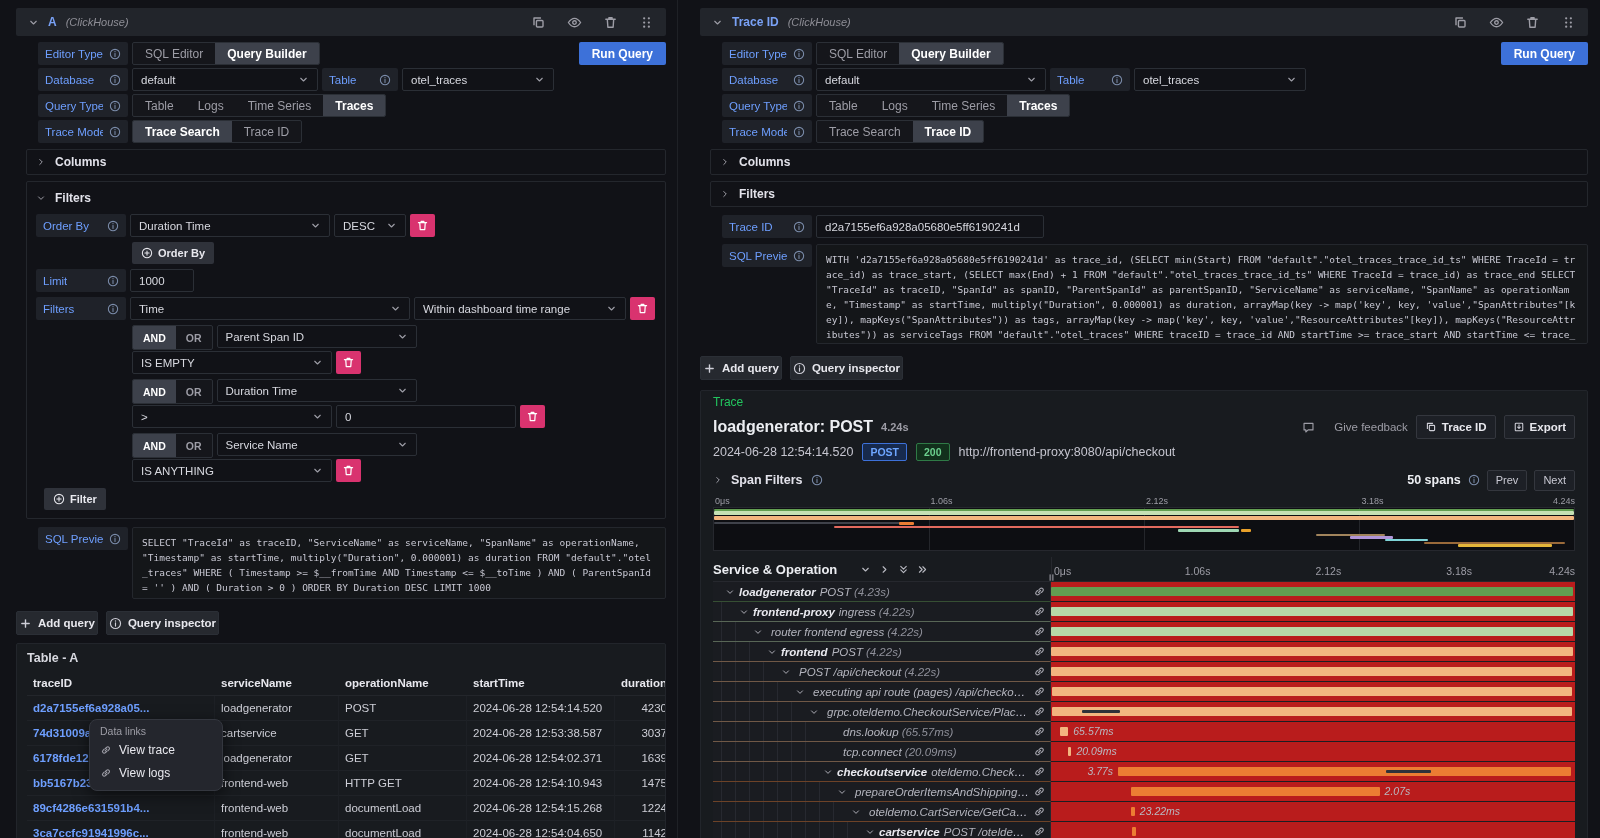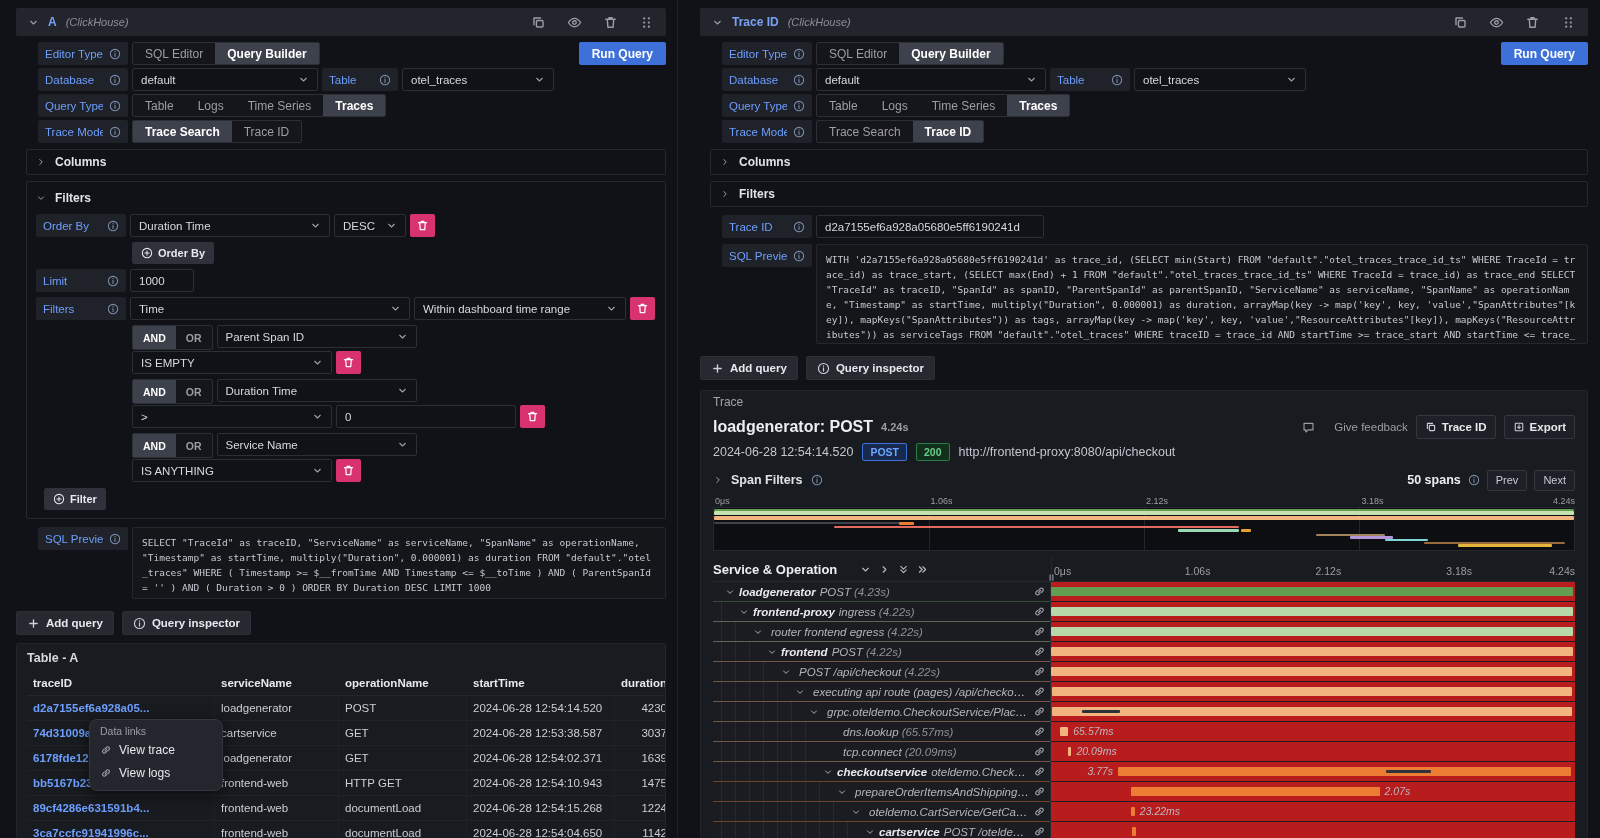--- a/index.html
+++ b/index.html
@@ -39,41 +39,41 @@
   .fbox{border:1px solid #24272d;border-radius:2px;margin-top:6px;padding:6px 9px 8px;}
   .fbox-head{display:flex;align-items:center;gap:9px;font-size:12px;font-weight:600;height:20px;margin-bottom:6px;color:#e2e2ea;}
   .fbox-head .chev{width:10px;height:10px;}
   .cond{margin-left:96px;margin-top:5px;}
   .andor{height:23px;}
   .andor .opt{padding:0 10px;font-weight:600;font-size:10.5px;}
   .mt5{margin-top:5px;} .mt8{margin-top:8px;}
   .code{flex:1;background:#141619;border:1px solid #24272d;border-radius:2px;padding:7px 9px;font-family:"DejaVu Sans Mono",monospace;font-size:9.5px;line-height:15px;color:#c9c9d4;white-space:pre-wrap;word-break:break-all;overflow:hidden;box-sizing:border-box;}
   .code.h70{height:72px;} .code.h100{height:100px;}
   .btn-row{display:flex;gap:8px;margin:12px 0 0 -22px;}
-  .btn-big{background:#26292f;border:1px solid #2b2f36;border-radius:2px;color:#e8e8ee;font-size:11.5px;font-weight:600;height:24px;display:inline-flex;align-items:center;gap:6px;padding:0 10px;cursor:pointer;font-family:inherit;}
+  .btn-big{background:#26292f;border:1px solid #2b2f36;border-radius:2px;color:#e8e8ee;font-size:11.5px;font-weight:600;height:24px;display:inline-flex;align-items:center;gap:6px;padding:0 2px;cursor:pointer;font-family:inherit;}
   .btn-big .ico{width:13px;height:13px;display:inline-flex;color:#cfcfd8;}
 
   
   .tbl-panel{margin-top:8px;background:#181b1f;border:1px solid #22252b;border-radius:2px;height:210px;overflow:hidden;padding:7px 10px;box-sizing:content-box;}
   .tbl-title{font-size:12.5px;font-weight:600;height:18px;color:#d8d9e0;}
   .tbl{display:grid;grid-template-columns:188px 124px 128px 148px 1fr;margin-top:2px;}
   .tbl .th{font-size:11.5px;font-weight:700;color:#e8e8ee;height:24px;line-height:24px;padding-left:6px;border-bottom:1px solid #23262b;}
   .tbl .td{font-size:11.5px;color:#cdced6;height:24px;line-height:24px;padding-left:6px;border-bottom:1px solid #1f2227;border-right:1px solid #1d2025;white-space:nowrap;overflow:hidden;}
   .tbl .td.c4,.tbl .th.c4{text-align:right;padding-right:4px;border-right:none;}
   .tbl .th.c4{padding-right:4px;}
   .tbl .td.idlink{color:#6e9fff;font-weight:600;cursor:pointer;}
 
   .tooltip{position:absolute;left:89px;top:719px;width:112px;background:#24262d;border:1px solid #34373f;border-radius:8px;box-shadow:0 4px 16px rgba(0,0,0,.55);padding:5px 10px 6px;z-index:6;}
   .tt-title{font-size:10.5px;color:#9d9da6;margin-bottom:1px;}
   .tt-link{display:flex;align-items:center;gap:7px;font-size:12px;color:#e8e8ee;height:23px;cursor:pointer;}
   .tt-link .ico{width:12px;height:12px;color:#9d9da6;display:inline-flex;}
 
   
   .trace-panel{margin-top:10px;background:#181b1f;border:1px solid #22252b;border-radius:2px;height:460px;padding:4px 12px;box-sizing:border-box;overflow:hidden;}
-  .tr-title{font-size:12px;height:16px;color:#a3a3a3;}
+  .tr-title{font-size:12px;height:16px;color:#22c55e;}
   .tr-head{display:flex;align-items:center;margin-top:4px;height:24px;}
   .tr-name{font-size:16px;font-weight:700;color:#eceef2;}
   .tr-dur{font-size:11px;color:#9d9da6;margin-left:8px;font-weight:600;}
   .tr-actions{margin-left:auto;display:flex;align-items:center;gap:8px;}
   .feedback{display:flex;align-items:center;gap:19px;color:#9d9da6;font-size:11.5px;cursor:pointer;}
   .feedback .ico{width:13px;height:13px;display:inline-flex;}
   .sbtn{display:flex;align-items:center;gap:5px;border:1px solid #34373e;background:#1d2026;border-radius:2px;color:#e8e8ee;font-size:11.5px;font-weight:600;height:24px;padding:0 8px;cursor:pointer;font-family:inherit;}
   .sbtn .ico{width:12px;height:12px;display:inline-flex;color:#cfcfd8;}
   .sbtn.small{height:21px;font-weight:400;color:#c9c9d3;font-size:11px;}
   .tr-sub{display:flex;align-items:center;gap:9px;margin-top:4px;height:18px;font-size:12.5px;color:#c5c5cf;}

